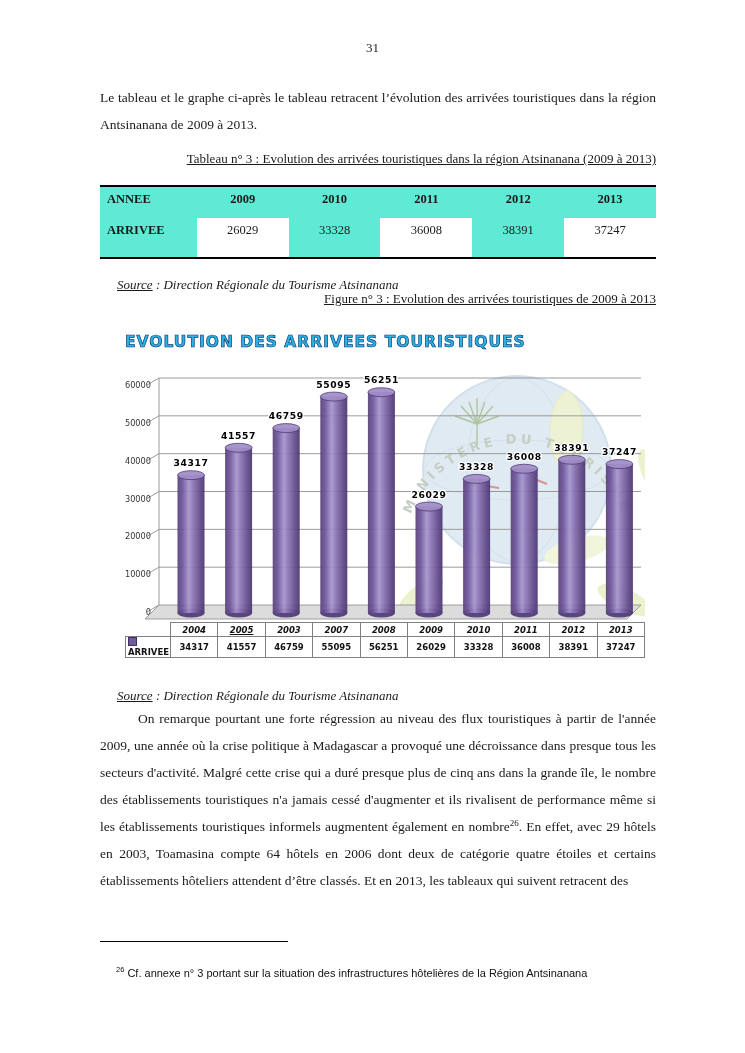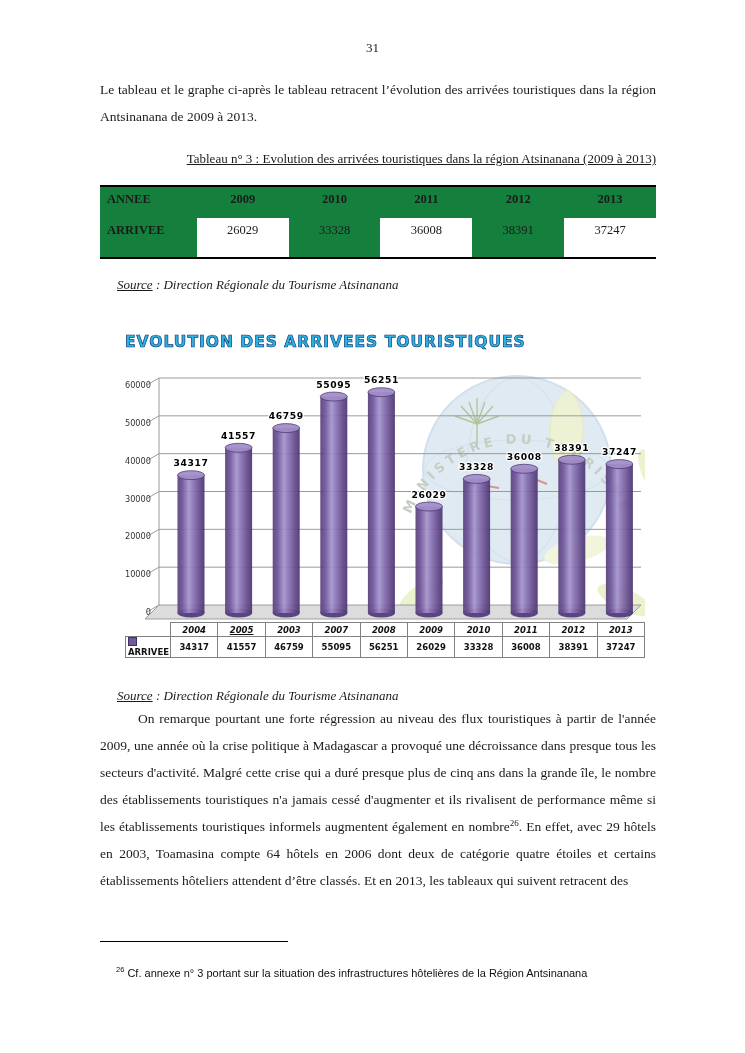--- a/index.html
+++ b/index.html
@@ -1,32 +1,32 @@
 <!DOCTYPE html>
 <html><head>
 <meta charset="utf-8">
 <style>
   html,body{margin:0;padding:0;background:#fff;}
   .page{position:relative;width:745px;height:1053px;background:#ffffff;overflow:hidden;
         font-family:"Liberation Serif", serif;color:#1a1a1a;border-radius:12px;}
   .pagenum{position:absolute;top:40px;left:0;width:745px;text-align:center;font-size:13px;}
   .para{position:absolute;left:100px;width:556px;font-size:13.5px;line-height:27px;text-align:justify;margin:0;}
-  .intro{top:76px;}
+  .intro{top:84px;}
   .caption{position:absolute;left:100px;width:556px;font-size:13px;margin:0;text-decoration:underline;text-align:right;}
   .cap1{top:151px;}
   .cap2{top:291px;}
   
   .dtable{position:absolute;left:100px;top:185px;width:556px;border-top:2px solid #000;border-bottom:2px solid #000;font-size:12.5px;}
   .drow{display:flex;}
   .dcell{box-sizing:border-box;padding:5px 4px 0 4px;}
   .c0{width:97px;padding-left:7px;}
   .cv{width:92px;text-align:center;}
   .hdr{height:31px;font-weight:bold;}
   .val{height:39px;}
-  .gray{background:#15803d;}
+  .gray{background:#5eead4;}
   .white{background:#ffffff;}
   .srcline{position:absolute;left:100px;width:556px;font-size:13px;font-style:italic;margin:17px;}
   .src1{top:260px;}
   .src2{top:671px;}
   .u{text-decoration:underline;}
   
   .chart{position:absolute;left:125px;top:330px;width:520px;height:322px;}
   .chart-title{position:absolute;top:3px;left:0;width:520px;
     font-family:"DejaVu Sans", sans-serif;font-weight:bold;font-size:15.5px;letter-spacing:1px;
     -webkit-text-stroke:0.7px #0e3d7a;}
@@ -73,20 +73,21 @@
         <div class="dcell cv white">36008</div>
         <div class="dcell cv gray">38391</div>
         <div class="dcell cv white">37247</div>
       </div>
   </div>
 
   <p class="srcline src1">
     <span class="u">Source</span><span> : Direction Régionale du Tourisme Atsinanana</span>
   </p>
 
+  <p class="caption cap2">Figure n° 3 : Evolution des arrivées touristiques de 2009 à 2013</p>
 
   <div class="chart">
     <div class="chart-title" style="color: rgb(44, 179, 227);">EVOLUTION DES ARRIVEES TOURISTIQUES</div>
     <svg class="plot-svg" id="plot-svg" width="520" height="262" viewBox="0 0 520 262">
         <defs>
           <linearGradient id="barG" x1="0" y1="0" x2="1" y2="0">
             <stop offset="0%" stop-color="#584077"></stop>
             <stop offset="18%" stop-color="#6d539b"></stop>
             <stop offset="42%" stop-color="#a494cb"></stop>
             <stop offset="58%" stop-color="#8a72b4"></stop>

